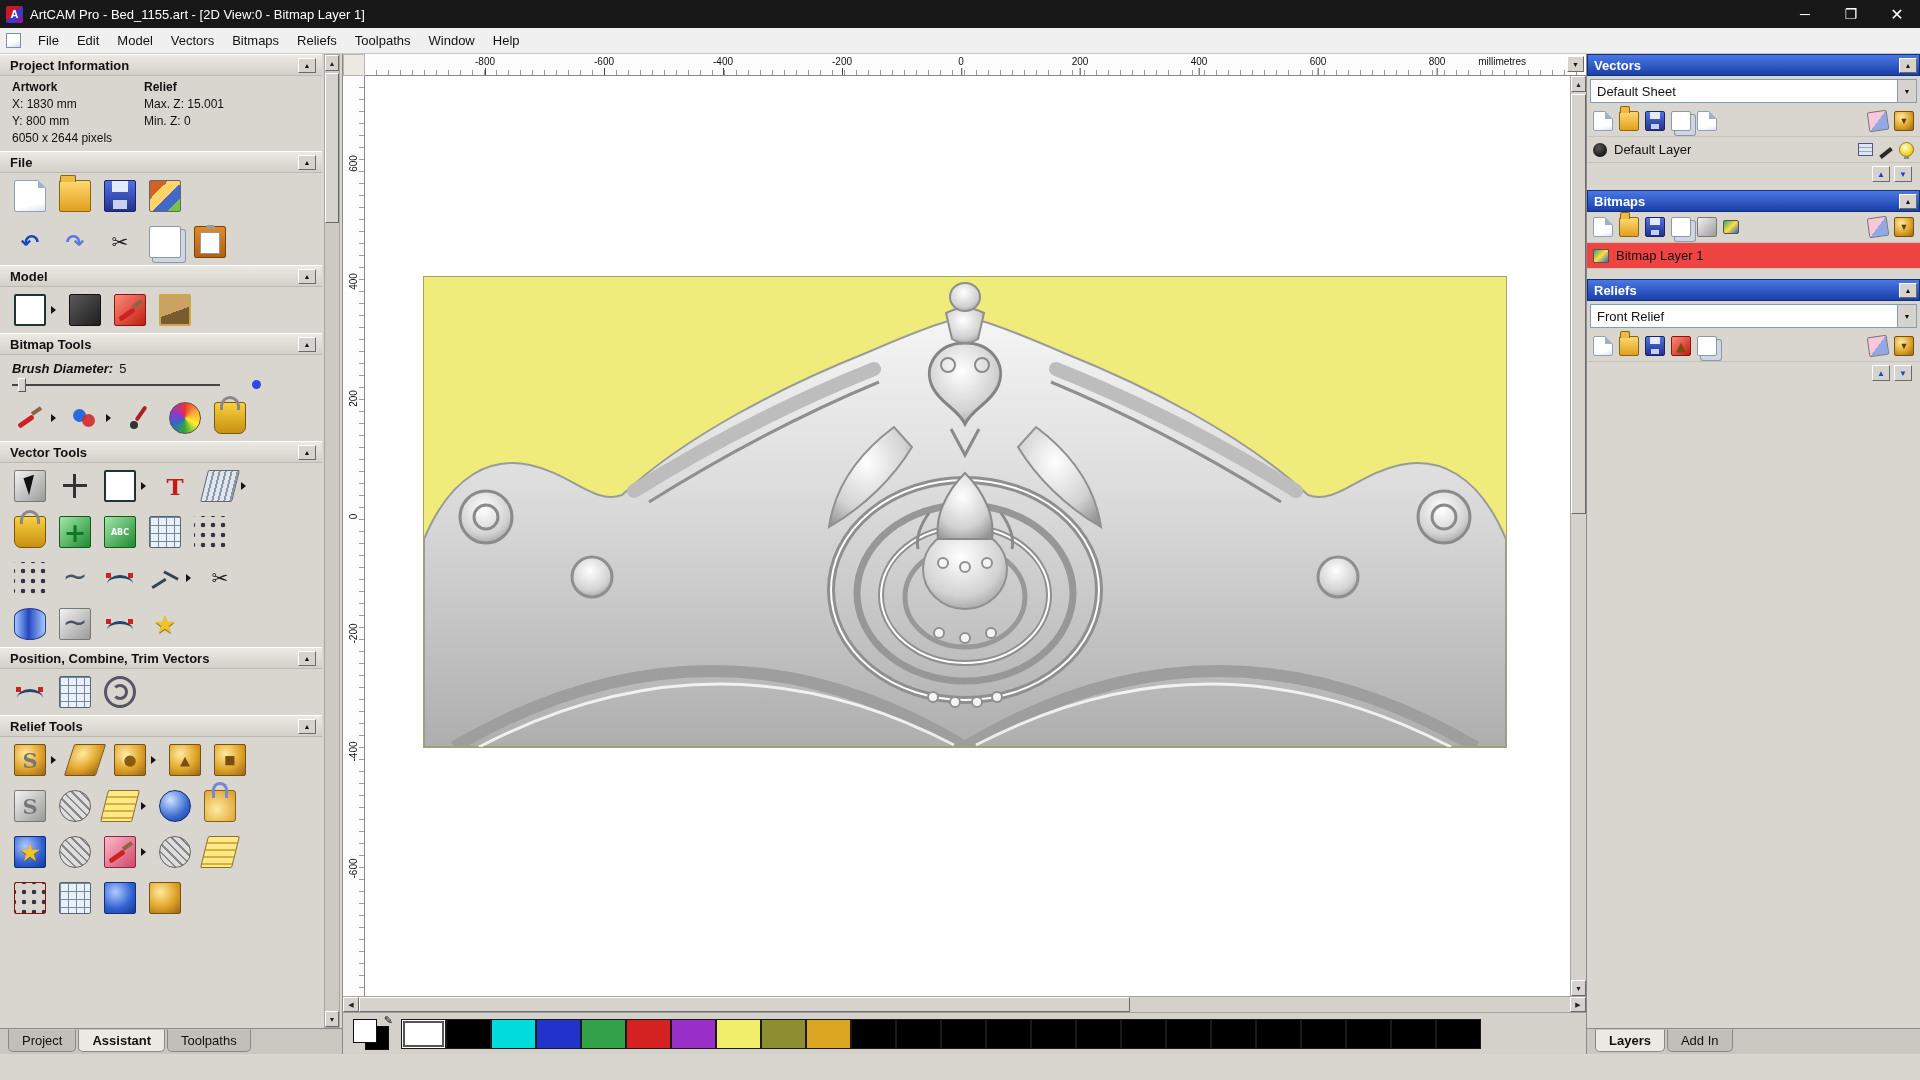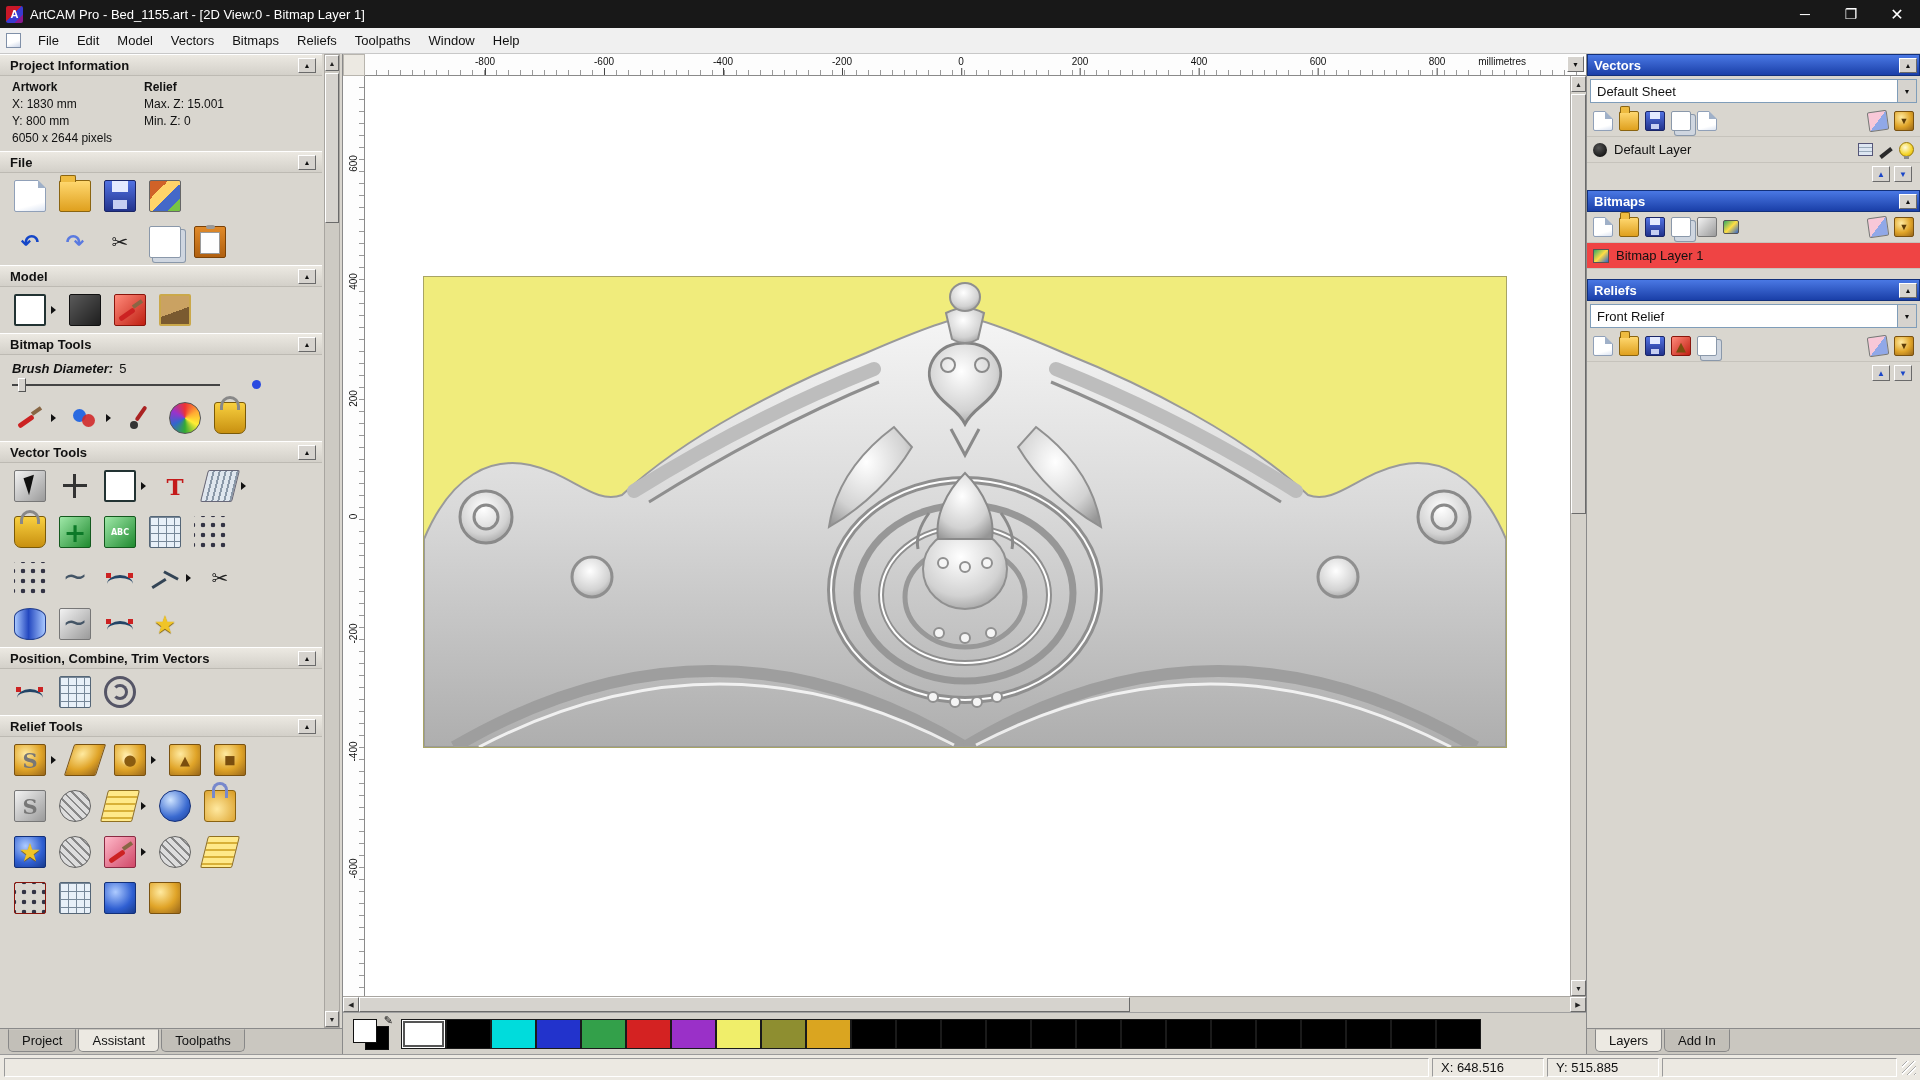--- a/index.html
+++ b/index.html
@@ -150,21 +150,21 @@
   .expi{width:10px;flex:none;font-size:8px;color:#222;}
   .expi::after{content:"▶";}
   .contouri{width:15px;height:13px;flex:none;border:1px solid #557;background:
     repeating-linear-gradient(0deg,#dde6f2 0 3px,#9ab 3px 4px);}
 
   
   .ltabs{height:26px;flex:none;display:flex;align-items:flex-start;background:#cac7c0;border-top:1px solid #8a8a8a;
     padding-left:8px;gap:2px;}
   .btab{padding:3px 13px;border:1px solid #888;border-top:1px solid #cac7c0;background:#c2bfb8;
     border-radius:0 0 5px 5px;font-size:13px;}
-  .btab.active{background:#ecE9e2;font-weight:normal;}
+  .btab.active{background:#ecE9e2;font-weight:bold;}
 
   
   .lscroll{position:absolute;right:2px;top:0;bottom:0;width:16px;background:#cdcac3;border:1px solid #a8a5a0;}
   .sbtn{position:absolute;left:0;right:0;height:16px;background:#d6d3ce;border:1px solid;
     border-color:#fff #6a6a6a #6a6a6a #fff;display:flex;align-items:center;justify-content:center;font-size:7px;color:#222;}
   .sbtn.up{top:0;}
   .sbtn.down{bottom:0;}
   .sthumb{position:absolute;left:0;right:0;top:18px;height:150px;background:#d6d3ce;border:1px solid;
     border-color:#fff #6a6a6a #6a6a6a #fff;}
 
@@ -667,20 +667,13 @@
 
       <div class="rfill"></div>
 
       <div class="rtabs">
         <span class="btab active">Layers</span>
         <span class="btab">Add In</span>
       </div>
     </div>
   </div>
 
-  <div class="statusbar">
-    <div class="seg grow"></div>
-    <div class="seg" style="width:112px;">X: 648.516</div>
-    <div class="seg" style="width:112px;">Y: 515.885</div>
-    <div class="seg" style="width:235px;"></div>
-    <div class="grip"></div>
-  </div>
 </div>
 
 </body></html>

